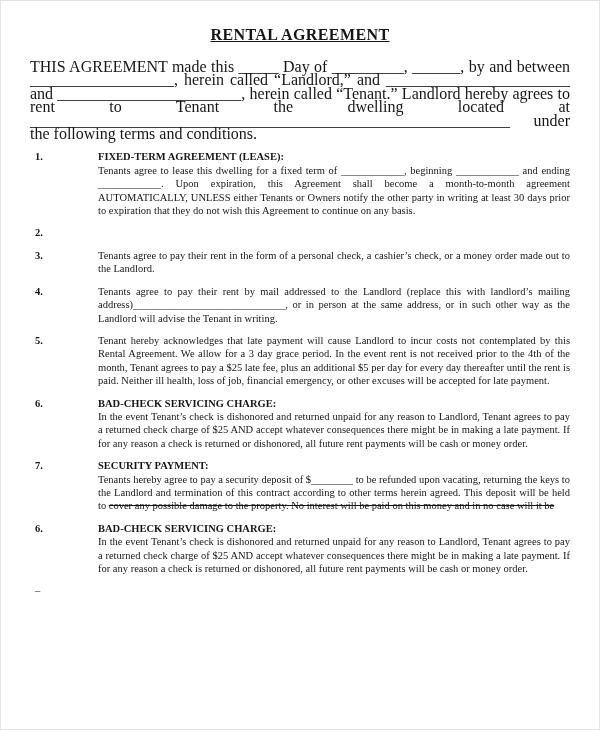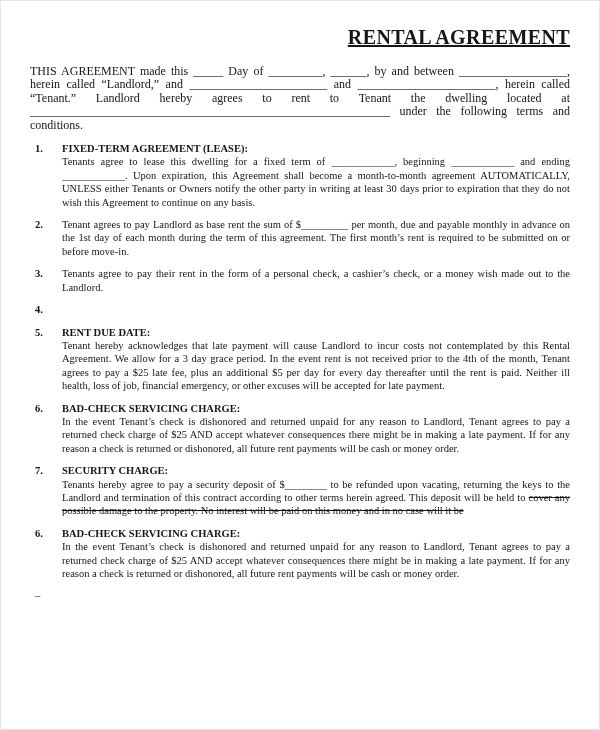--- a/index.html
+++ b/index.html
@@ -15,29 +15,29 @@
     background: #ffffff;
     box-sizing: border-box;
     padding: 26px 30px 0 30px;
     font-family: "Liberation Serif", "DejaVu Serif", serif;
     color: #161616;
     overflow: hidden;
     box-shadow: inset 0 0 0 1px #e3e3e3;
   }
   .title {
     margin: 0 0 16px 0;
-    text-align: right;
-    font-size: 20px;
+    text-align: center;
+    font-size: 16px;
     font-weight: bold;
     letter-spacing: 0.4px;
     text-decoration: underline;
   }
   .intro {
     margin: 0 0 10px 0;
-    font-size: 12px;
+    font-size: 16px;
     line-height: 13.4px;
     text-align: justify;
     word-break: break-word;
   }
   .sections {
     margin: 0;
     padding: 0;
   }
   .section {
     display: flex;
@@ -49,20 +49,21 @@
     width: 27px;
     font-size: 10.5px;
     line-height: 13.4px;
     font-weight: bold;
   }
   .content {
     flex: 1;
     min-width: 0;
     font-size: 10.5px;
     line-height: 13.4px;
+    margin-left: 36px;
   }
   .heading {
     font-weight: bold;
   }
   .body {
     text-align: justify;
     word-break: break-word;
   }
   .struck {
     text-decoration: line-through;
@@ -89,57 +90,56 @@
       <span class="num">1.</span>
       <div class="content">
         <div class="heading">FIXED-TERM AGREEMENT (LEASE):</div>
         <div class="body">Tenants agree to lease this dwelling for a fixed term of ____________, beginning ____________ and ending ____________.  Upon expiration, this Agreement shall become a month-to-month agreement AUTOMATICALLY, UNLESS either Tenants or Owners notify the other party in writing at least 30 days prior to expiration that they do not wish this Agreement to continue on any basis.</div>
       </div>
     </div>
 
     <div class="section">
       <span class="num">2.</span>
       <div class="content">
-        <div class="body">Tenant agrees to pay Landlord as base rent the sum of $_________ per month, due and payable monthly in advance on the 1st day of each month during the term of this agreement.  The first month’s rent is required to be submitted on or before move-in.</div>
       </div>
     </div>
 
     <div class="section">
       <span class="num">3.</span>
       <div class="content">
-        <div class="body">Tenants agree to pay their rent in the form of a personal check, a cashier’s check, or a money wish made out to the Landlord.</div>
+        <div class="body">Tenants agree to pay their rent in the form of a personal check, a cashier’s check, or a money order made out to the Landlord.</div>
       </div>
     </div>
 
     <div class="section">
       <span class="num">4.</span>
       <div class="content">
+        <div class="body">Tenants agree to pay their rent by mail addressed to the Landlord (replace this with landlord’s mailing address)_____________________________, or in person at the same address, or in such other way as the Landlord will advise the Tenant in writing.</div>
       </div>
     </div>
 
     <div class="section">
       <span class="num">5.</span>
       <div class="content">
-        <div class="heading">RENT DUE DATE:</div>
         <div class="body">Tenant hereby acknowledges that late payment will cause Landlord to incur costs not contemplated by this Rental Agreement.  We allow for a 3 day grace period.  In the event rent is not received prior to the 4th of the month, Tenant agrees to pay a $25 late fee, plus an additional $5 per day for every day thereafter until the rent is paid.  Neither ill health, loss of job, financial emergency, or other excuses will be accepted for late payment.</div>
       </div>
     </div>
 
     <div class="section">
       <span class="num">6.</span>
       <div class="content">
         <div class="heading">BAD-CHECK SERVICING CHARGE:</div>
         <div class="body">In the event Tenant’s check is dishonored and returned unpaid for any reason to Landlord, Tenant agrees to pay a returned check charge of $25 AND accept whatever consequences there might be in making a late payment.  If for any reason a check is returned or dishonored, all future rent payments will be cash or money order.</div>
       </div>
     </div>
 
     <div class="section">
       <span class="num">7.</span>
       <div class="content">
-        <div class="heading">SECURITY CHARGE:</div>
+        <div class="heading">SECURITY PAYMENT:</div>
         <div class="body"><span>Tenants hereby agree to pay a security deposit of $________ to be refunded upon vacating, returning the keys to the Landlord and termination of this contract according to other terms herein agreed.  This deposit will be held to </span><span class="struck">cover any possible damage to the property.  No interest will be paid on this money and in no case will it be</span></div>
       </div>
     </div>
 
     <div class="section">
       <span class="num">6.</span>
       <div class="content">
         <div class="heading">BAD-CHECK SERVICING CHARGE:</div>
         <div class="body">In the event Tenant’s check is dishonored and returned unpaid for any reason to Landlord, Tenant agrees to pay a returned check charge of $25 AND accept whatever consequences there might be in making a late payment.  If for any reason a check is returned or dishonored, all future rent payments will be cash or money order.</div>
       </div>

